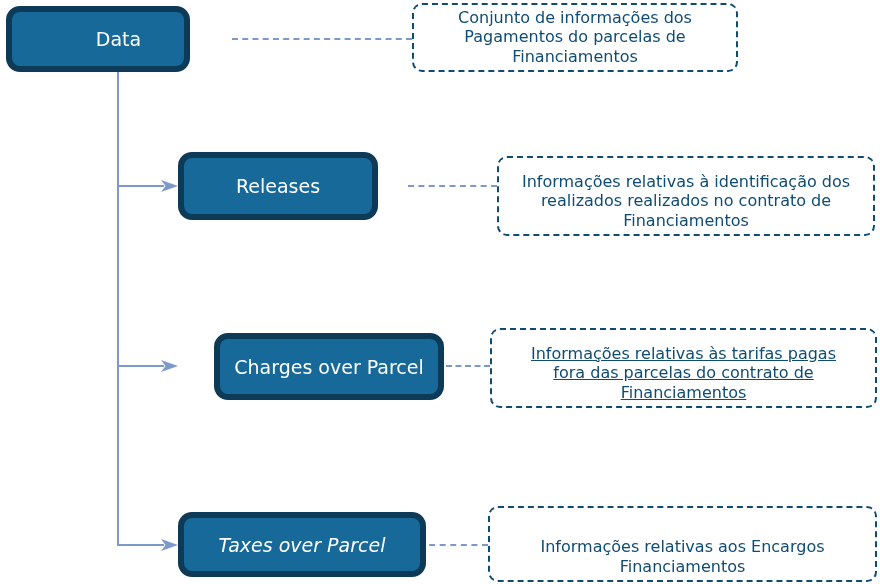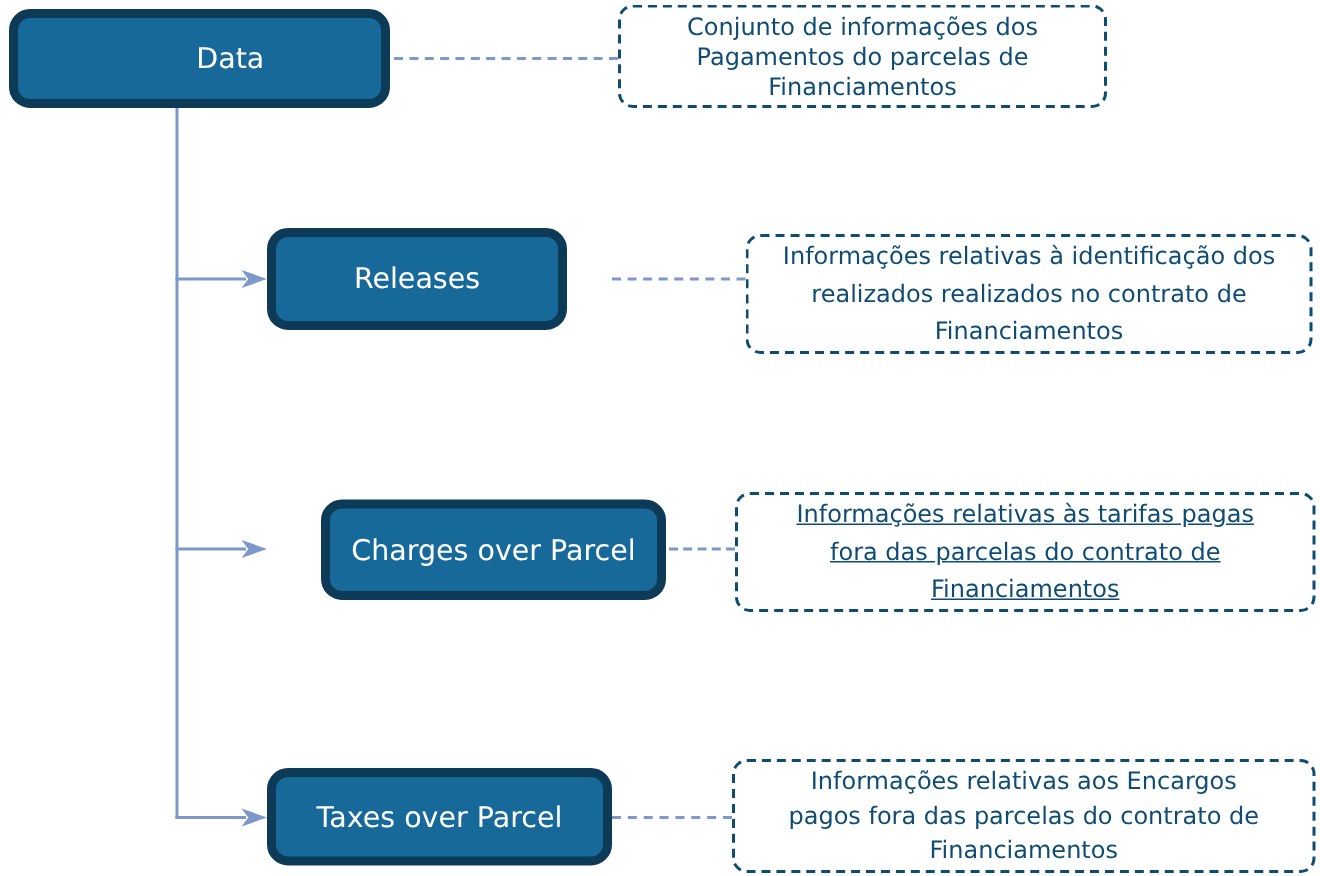--- a/index.html
+++ b/index.html
@@ -30,21 +30,21 @@
     position: absolute;
     border: 2px dashed #0f4c74;
     border-radius: 10px;
     box-sizing: border-box;
     color: #0f4c74;
     font-size: 16px;
     line-height: 1.24;
     display: flex;
     flex-direction: column;
     align-items: center;
-    justify-content: space-between;
+    justify-content: flex-end;
     text-align: center;
     padding: 3px 6px;
   }
   .ann-line { display: block; white-space: nowrap; }
   .hsolid { position: absolute; height: 0; border-top: 2px solid #7d98ca; }
   .hdash  { position: absolute; height: 0; border-top: 2px dashed #7d98ca; }
   .vsolid { position: absolute; width: 0; border-left: 2px solid #7d98ca; }
   .arrow  { position: absolute; width: 17px; height: 14px; }
 </style>
 </head>
@@ -67,33 +67,33 @@
   <div class="hsolid" style="left:117px; top:544px; width:47px;"></div>
   <svg class="arrow" style="left:161px; top:538px;" viewBox="0 0 17 14">
       <polygon points="0,1 17,7 0,13 4.5,7" fill="#7d98ca"></polygon>
     </svg>
 
   <div class="hdash" style="left:232px; top:38px; width:180px;"></div>
   <div class="hdash" style="left:408px; top:185px; width:89px;"></div>
   <div class="hdash" style="left:408px; top:365px; width:82px;"></div>
   <div class="hdash" style="left:408px; top:544px; width:80px;"></div>
 
-  <div class="node" style="left:6px; top:6px; width:254px; height:66px;padding-left:41px;">
+  <div class="node" style="left:6px; top:6px; width:184px; height:66px;padding-left:41px;">
     <span class="node-label">Data</span>
   </div>
 
   <div class="node" style="left:178px; top:152px; width:200px; height:68px;">
     <span class="node-label">Releases</span>
   </div>
 
   <div class="node" style="left:178px; top:333px; width:230px; height:67px;margin-left:36px;">
     <span class="node-label">Charges over Parcel</span>
   </div>
 
-  <div class="node" style="left:178px; top:512px; width:230px; height:65px;">
+  <div class="node" style="left:178px; top:512px; width:248px; height:65px;font-style:italic;">
     <span class="node-label">Taxes over Parcel</span>
   </div>
 
   <div class="ann" style="left:412px; top:3px; width:326px; height:69px;">
     <span class="ann-line">Conjunto de informações dos</span>
     <span class="ann-line">Pagamentos do parcelas de</span>
     <span class="ann-line">Financiamentos</span>
   </div>
 
   <div class="ann" style="left:497px; top:156px; width:378px; height:80px;">
@@ -103,17 +103,16 @@
   </div>
 
   <div class="ann" style="left:490px; top:328px; width:387px; height:80px;text-decoration:underline;">
     <span class="ann-line">Informações relativas às tarifas pagas</span>
     <span class="ann-line">fora das parcelas do contrato de</span>
     <span class="ann-line">Financiamentos</span>
   </div>
 
   <div class="ann" style="left:488px; top:506px; width:389px; height:76px;">
     <span class="ann-line">Informações relativas aos Encargos</span>
-    <span class="ann-line">pagos fora das parcelas do contrato de</span>
     <span class="ann-line">Financiamentos</span>
   </div>
 
 </div>
 
 </body></html>

